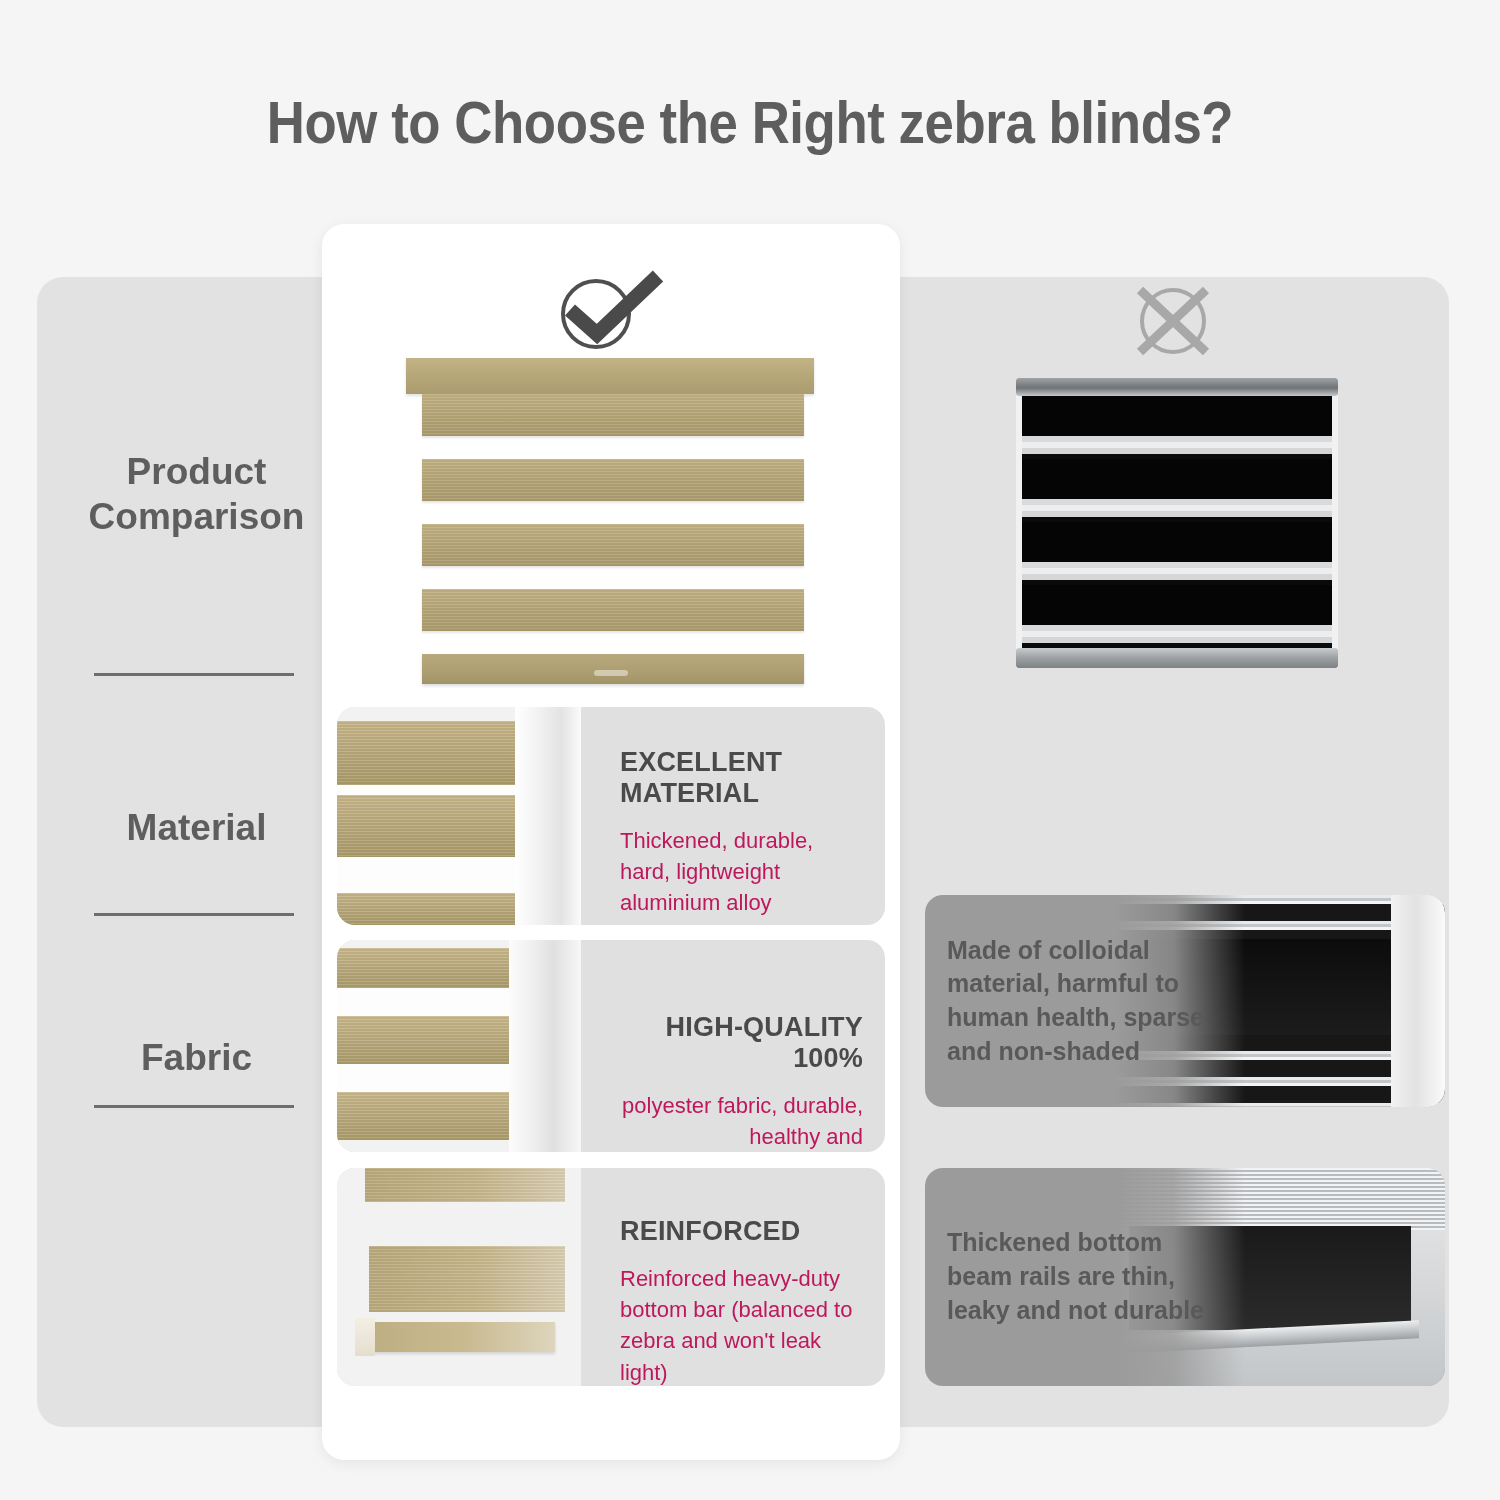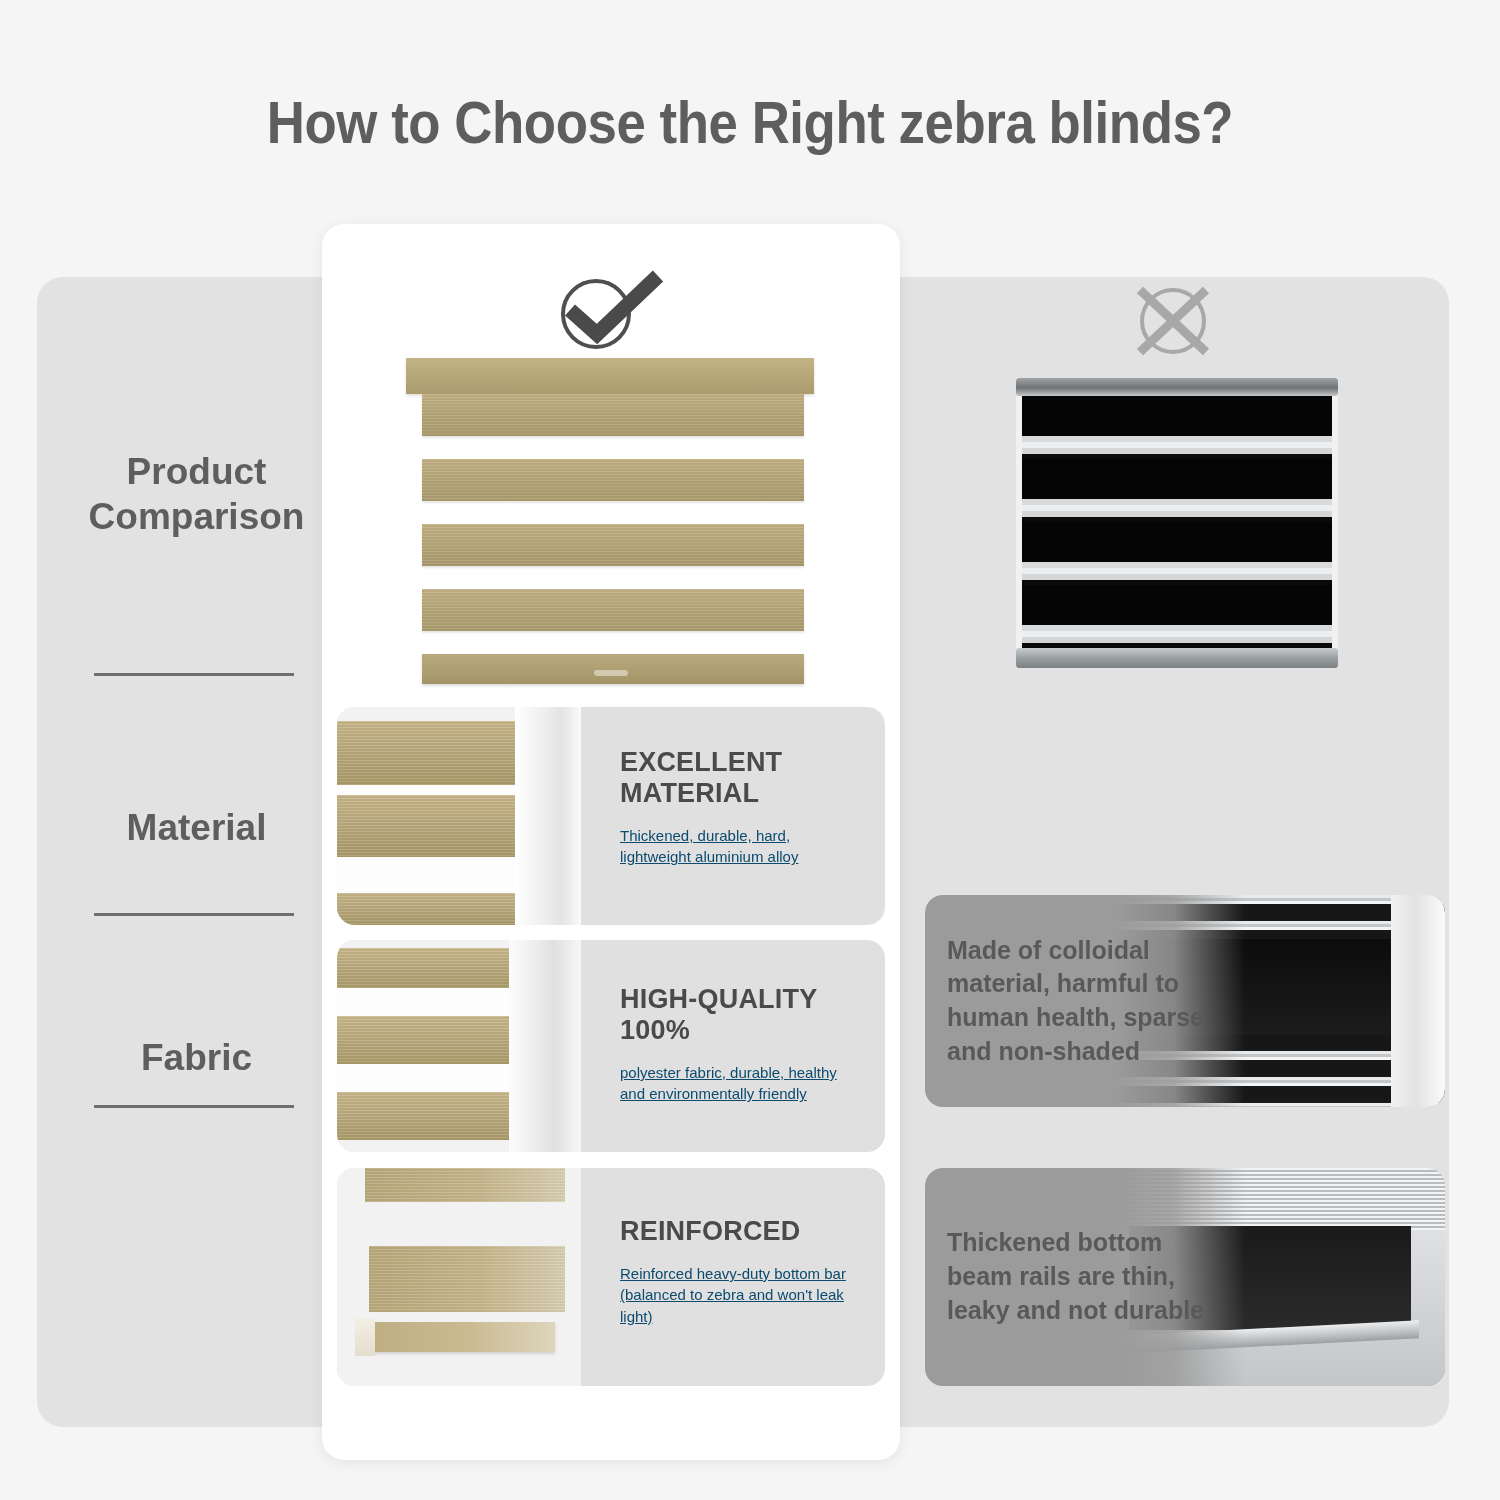--- a/index.html
+++ b/index.html
@@ -135,23 +135,23 @@
 
   .feat-good .photo { position: relative; width: 244px; height: 100%; flex: 0 0 244px; background:#f2f2f2; overflow:hidden; }
   .feat-good .txt {
     flex: 1; padding: 40px 22px 0 24px; margin-left: 15px;
   }
   .feat-head {
     font-size: 27px; font-weight: bold; color: #4a4a4a;
     letter-spacing: 0.2px; margin-bottom: 16px;
   }
   .feat-body {
-    font-size: 15px; color: #0c4a6e; line-height: 1.42; text-decoration: underline;
-  }
-  .fg-2 .txt { padding-top: 44px; }
+    font-size: 22px; color: #be185d; line-height: 1.42;
+  }
+  .fg-2 .txt { padding-top: 72px; text-align: right; }
   .fg-3 .txt { padding-top: 48px; }
 
   
   .ph-material { background: linear-gradient(160deg,#f6f6f6 0%, #ededed 100%); }
   .ph-material .frame {
     position: absolute; right: 0; top: 0; width: 66px; height: 100%;
     background: linear-gradient(90deg,#ffffff 0%, #f0f0f0 40%, #e3e3e3 70%, #fbfbfb 100%);
   }
   .ph-material .band {
     position: absolute; left: 0; width: 182px;

